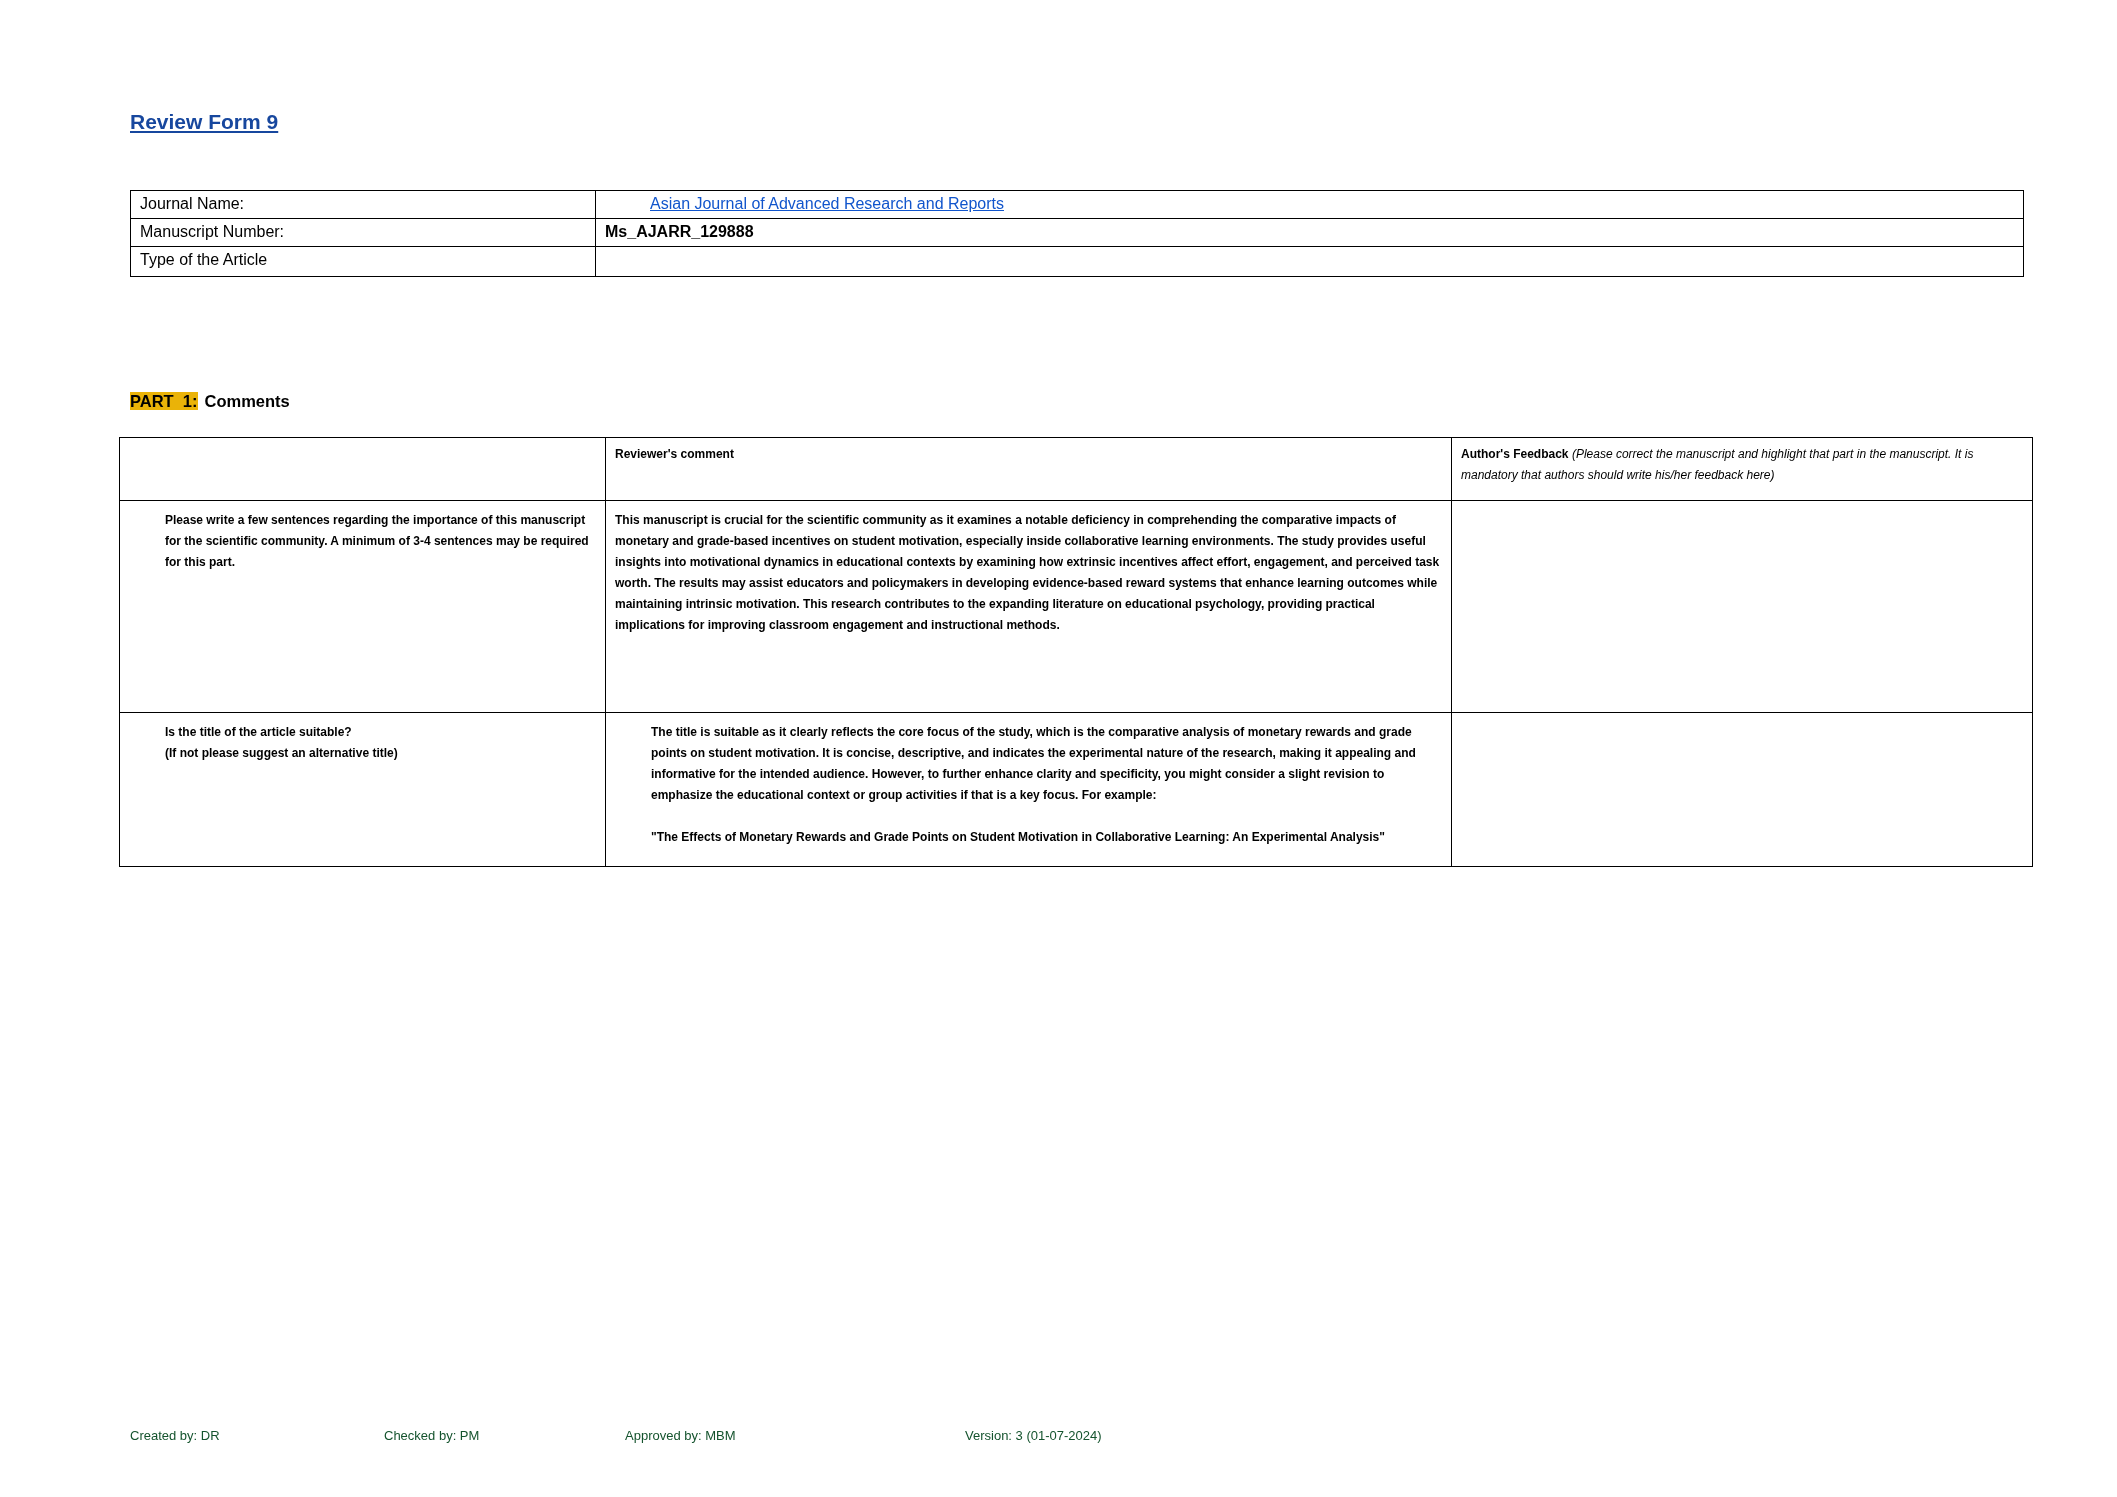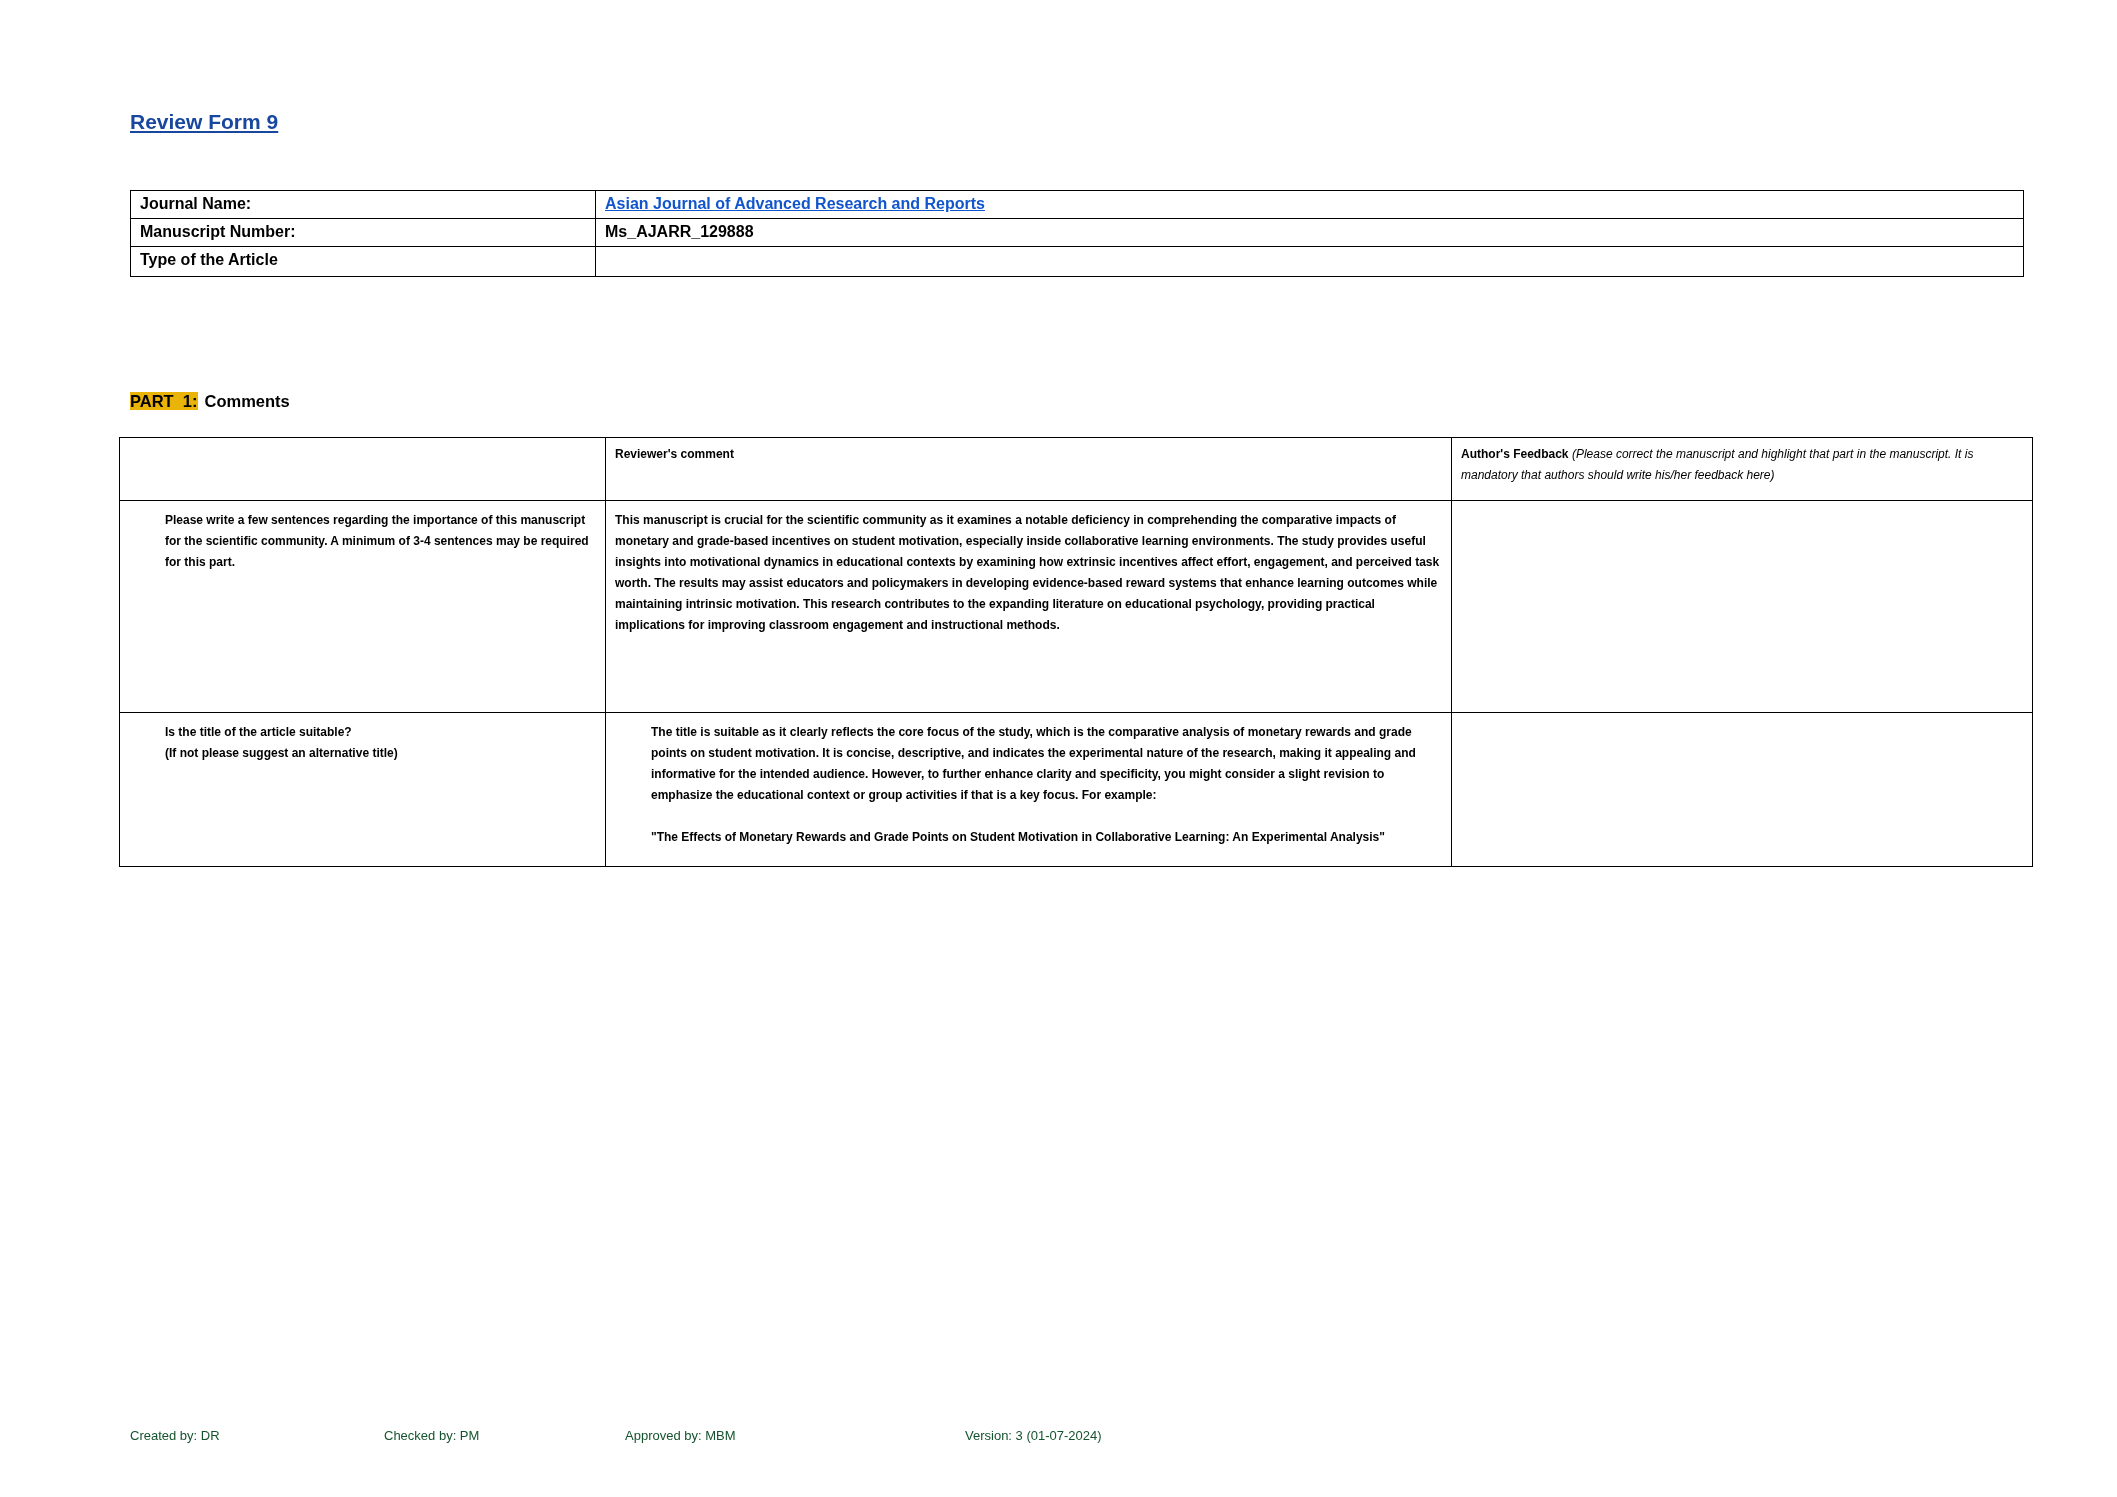--- a/index.html
+++ b/index.html
@@ -36,31 +36,32 @@
     left: 130px;
     top: 190px;
     width: 1893px;
   }
   .meta-table td {
     font-size: 16px;
     line-height: 20px;
     padding: 3px 9px;
     vertical-align: top;
   }
-  .meta-table .label-cell { font-weight: bold; }
+  .meta-table .label-cell { font-weight: normal; }
   .meta-table .value-cell { font-weight: bold; }
   .row-h28 { height: 28px; }
   .row-h60 { height: 62px; }
   .row-h30 { height: 30px; }
   .title-value { vertical-align: middle !important; }
   .journal-link {
     color: #1155cc;
-    font-weight: bold;
+    font-weight: normal;
     text-decoration: underline;
     cursor: pointer;
+    margin-left: 45px;
   }
 
   
   .part1-line {
     position: absolute;
     left: 130px;
     top: 392px;
     font-size: 16.5px;
     font-weight: bold;
   }

